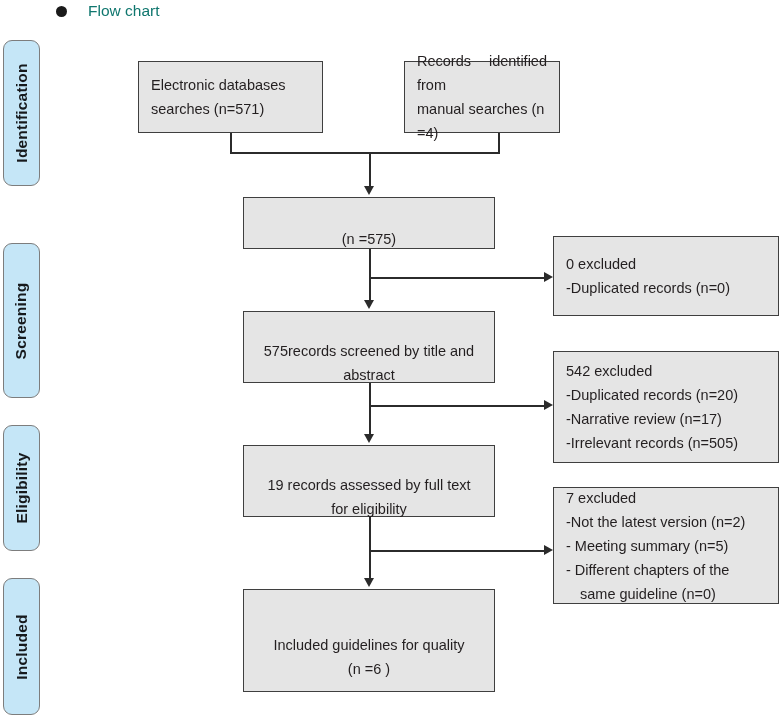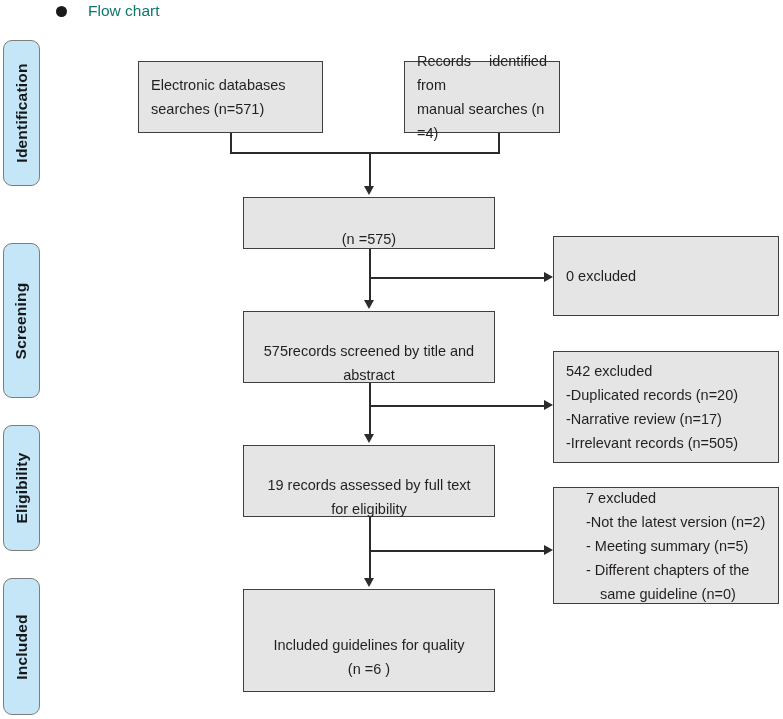--- a/index.html
+++ b/index.html
@@ -181,20 +181,21 @@
   </div>
 
   <div class="vline" style="left:369px; top:249px; height:53px;"></div>
   <div class="arrow-down" style="left:364px; top:300px;"></div>
   <div class="hline" style="left:369px; top:277px; width:177px;"></div>
   <div class="arrow-right" style="left:544px; top:272px;"></div>
 
   <div class="box" style="left:553px; top:236px; width:226px; height:80px;">
     <div class="box-inner t-left">
       <span class="exc-line">0 excluded</span>
+      <span class="exc-line">-Duplicated records (n=0)</span>
     </div>
   </div>
 
   <div class="box" style="left:243px; top:311px; width:252px; height:72px;">
     <div class="box-inner t-center">
       <span class="ln">575records screened by title and</span>
       <span class="ln">abstract</span>
     </div>
   </div>
 
@@ -217,21 +218,21 @@
       <span class="ln">19 records assessed by full text</span>
       <span class="ln">for eligibility</span>
     </div>
   </div>
 
   <div class="vline" style="left:369px; top:517px; height:63px;"></div>
   <div class="arrow-down" style="left:364px; top:578px;"></div>
   <div class="hline" style="left:369px; top:550px; width:177px;"></div>
   <div class="arrow-right" style="left:544px; top:545px;"></div>
 
-  <div class="box" style="left:553px; top:487px; width:226px; height:117px;padding-left:20px;">
+  <div class="box" style="left:553px; top:487px; width:226px; height:117px;">
     <div class="box-inner t-left">
       <span class="exc-line">7 excluded</span>
       <span class="exc-line">-Not the latest version (n=2)</span>
       <span class="exc-line">- Meeting summary (n=5)</span>
       <span class="exc-wrap">-   Different   chapters   of   the</span>
       <span class="exc-indent">same guideline (n=0)</span>
     </div>
   </div>
 
   <div class="box" style="left:243px; top:589px; width:252px; height:103px;">

